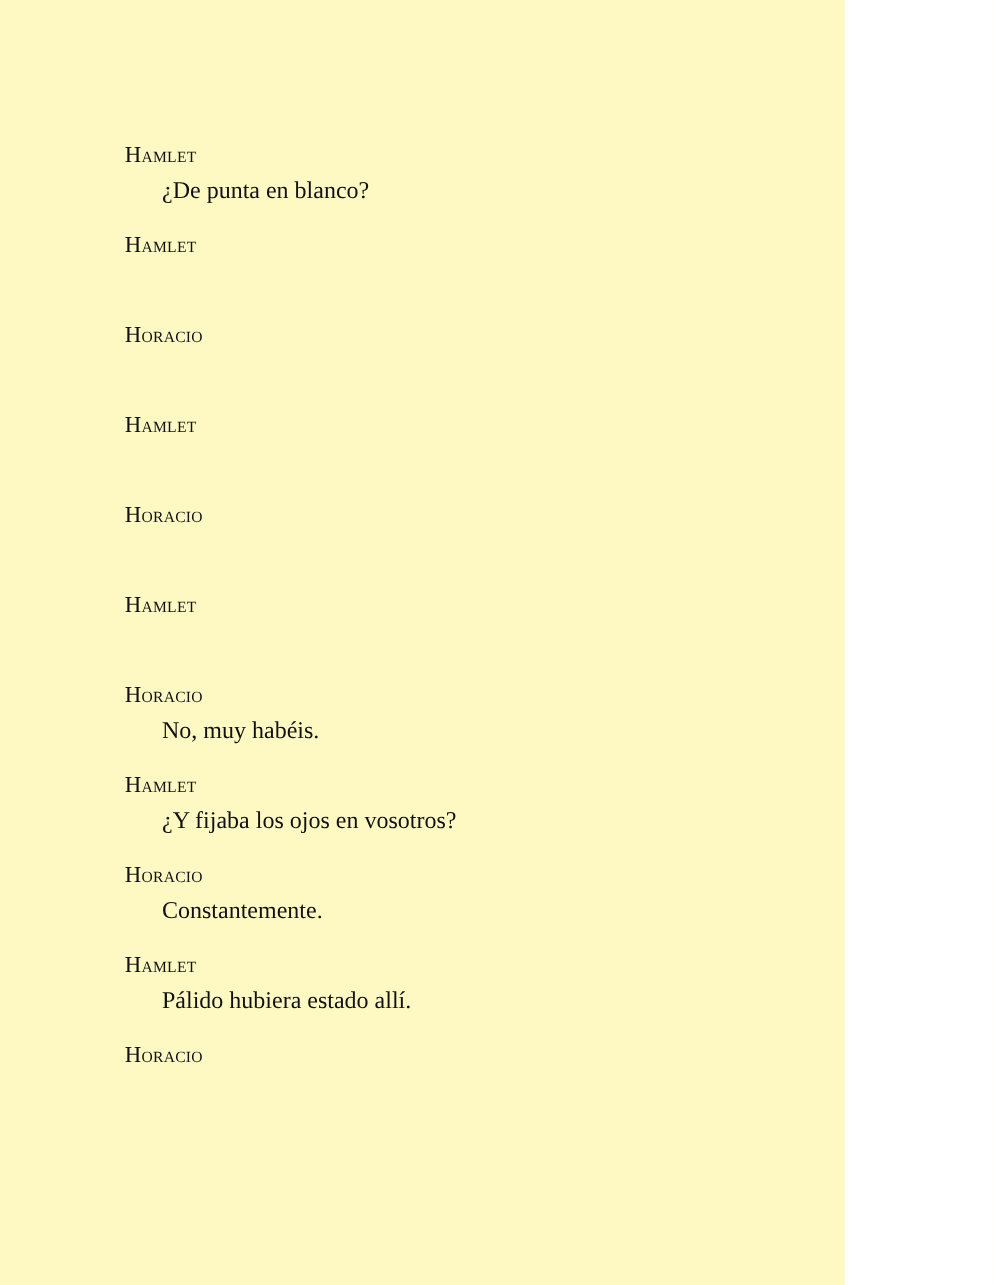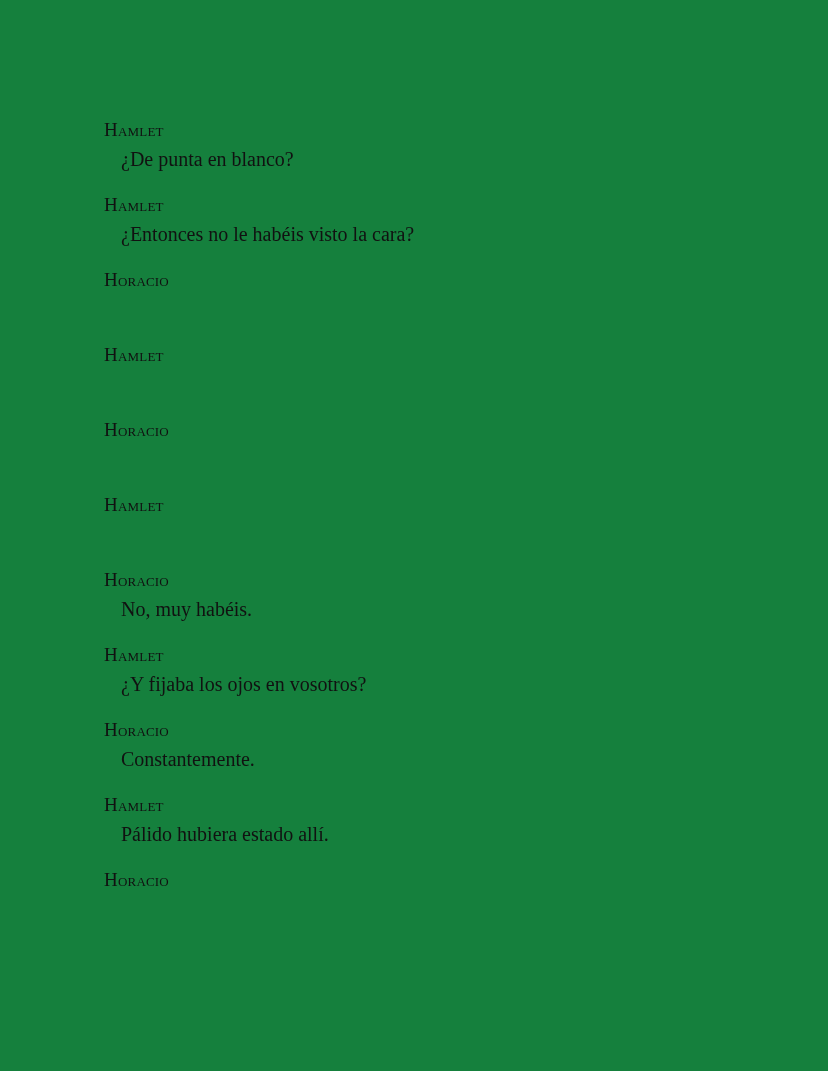--- a/index.html
+++ b/index.html
@@ -12,23 +12,23 @@
       height: 1071px;
       position: relative;
       overflow: hidden;
       font-family: "Liberation Serif", "DejaVu Serif", serif;
       color: #111111;
     }
     .page {
       position: absolute;
       left: 0;
       top: 0;
-      width: 828px;
+      width: 704px;
       height: 1071px;
-      background: #15803d;
+      background: #fef9c3;
       text-decoration: underline;
     }
     .script {
       position: absolute;
       left: 104px;
       top: 118px;
       width: 640px;
     }
     .block {
       height: 75px;
@@ -39,42 +39,41 @@
       left: 0;
       top: 0;
       font-size: 19px;
       font-variant: small-caps;
       letter-spacing: 0.2px;
       line-height: 24px;
       white-space: nowrap;
     }
     .line {
       position: absolute;
-      left: 17px;
+      left: 31px;
       top: 28px;
       font-size: 20px;
       line-height: 26px;
       white-space: nowrap;
     }
   </style>
 </head>
 <body>
 
 <div class="page">
   <div class="script">
 
     <div class="block">
       <div class="speaker">Hamlet</div>
       <div class="line">¿De punta en blanco?</div>
     </div>
 
 
     <div class="block">
       <div class="speaker">Hamlet</div>
-      <div class="line">¿Entonces no le habéis visto la cara?</div>
     </div>
 
     <div class="block">
       <div class="speaker">Horacio</div>
     </div>
 
     <div class="block">
       <div class="speaker">Hamlet</div>
     </div>
 

